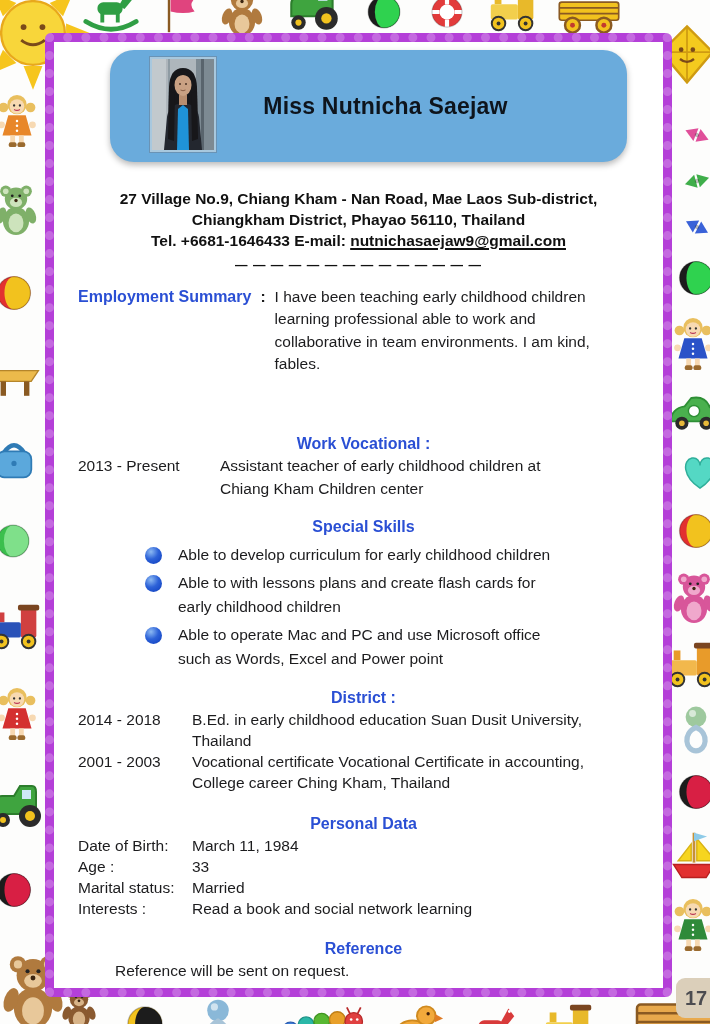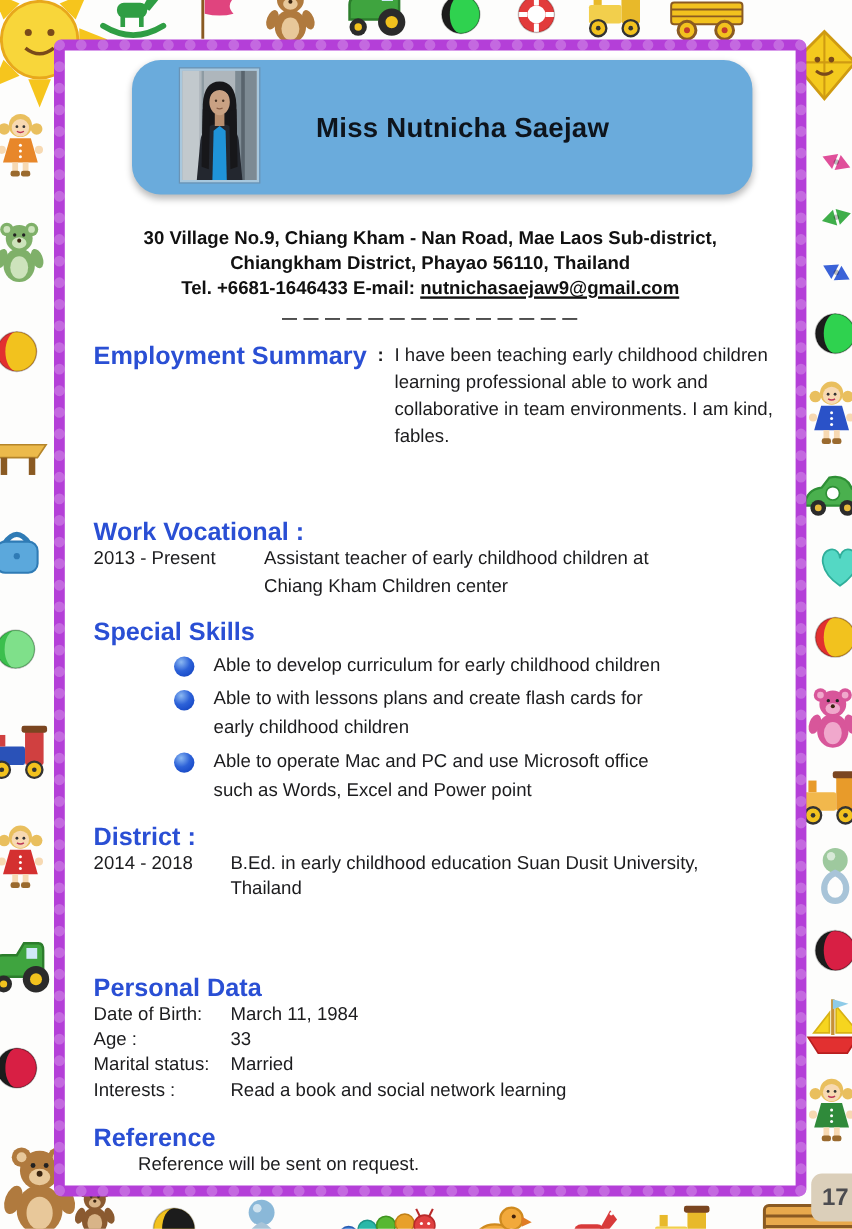--- a/index.html
+++ b/index.html
@@ -41,21 +41,21 @@
   
   .contact{position:absolute;left:0;right:0;top:146px;text-align:center;font-weight:bold;
            font-size:15.5px;line-height:21px;color:#111;}
   .divider{margin-top:4px;font-size:12.5px;font-weight:bold;letter-spacing:1px;color:#111;}
   .em{text-decoration:underline;text-decoration-thickness:1.5px;text-underline-offset:2px;cursor:pointer;}
   .sq{text-decoration-style:wavy;text-decoration-color:#d42a2a;
       text-decoration-thickness:1px;text-underline-offset:2.5px;}
 
   
   .sec{position:absolute;left:24px;right:14px;font-size:15.5px;color:#1c1c1e;}
-  .h{color:#2a4fd4;font-weight:bold;font-size:21px;line-height:22px;white-space:nowrap;}
+  .h{color:#2a4fd4;font-weight:bold;font-size:16px;line-height:22px;white-space:nowrap;text-align:center;}
   .bl{white-space:nowrap;}
   .emp-flex{display:flex;align-items:flex-start;gap:9px;}
   .emp-flex .lines div{line-height:22.4px;white-space:nowrap;}
   .emp-flex .h{line-height:22.4px;}
   .colon{font-weight:bold;line-height:22.4px;}
   .grid-w{display:grid;grid-template-columns:142px 1fr;}
   .grid-w .bl{line-height:22.5px;}
   .grid-e{display:grid;grid-template-columns:114px 1fr;}
   .grid-e .bl{line-height:21px;}
   .grid-p{display:grid;grid-template-columns:114px 1fr;}
@@ -416,21 +416,21 @@
           <path d="M28.5 31 Q31 32.5 33.5 31" stroke="#8a5f46" stroke-width="1" fill="none"></path>
           <path d="M22 22 Q23 12 31 11 Q39 12 40 22 Q36 16 31 16 Q26 16 22 22 Z" fill="#17171a"></path>
           <path d="M16 80 L17 32 L23 34 L22 82 Z" fill="#17171a"></path>
           <path d="M46 80 L45 32 L39 34 L40 82 Z" fill="#17171a"></path>
         </svg>
       </div>
       <div class="name">Miss Nutnicha Saejaw</div>
     </div>
 
     <div class="contact">
-      <div><span>30 Village No.9, Chiang </span><span class="sq">Kham</span><span> - Nan Road, Mae Laos Sub-district,</span></div>
+      <div><span>27 Village No.9, Chiang </span><span class="sq">Kham</span><span> - Nan Road, Mae Laos Sub-district,</span></div>
       <div><span class="sq">Chiangkham</span><span> District, </span><span class="sq">Phayao</span><span> 56110, Thailand</span></div>
       <div><span>Tel. +6681-1646433 E-mail: </span><span class="em">nutnichasaejaw9@gmail.com</span></div>
       <div class="divider">— — — — — — — — — — — — — —</div>
     </div>
 
     <div class="sec" style="top:244px">
       <div class="emp-flex">
         <span class="h">Employment Summary</span>
         <span class="colon">:</span>
         <div class="lines">
@@ -481,20 +481,27 @@
 
     <div class="sec" style="top:645px">
       <div class="h">District :</div>
       <div class="grid-e">
         <div class="bl">2014 - 2018</div>
         <div>
           <div class="bl">B.Ed. in early childhood education Suan Dusit University,</div>
           <div class="bl">Thailand</div>
         </div>
       </div>
+      <div class="grid-e">
+        <div class="bl">2001 - 2003</div>
+        <div>
+          <div class="bl">Vocational certificate Vocational Certificate in accounting,</div>
+          <div class="bl"><span>College career Ching </span><span class="sq">Kham</span><span>, Thailand</span></div>
+        </div>
+      </div>
     </div>
 
     <div class="sec" style="top:771px">
       <div class="h">Personal Data</div>
       <div class="grid-p">
         <div class="bl">Date of Birth:</div>
         <div class="bl">March 11, 1984</div>
       </div>
       <div class="grid-p">
         <div class="bl">Age :</div>

